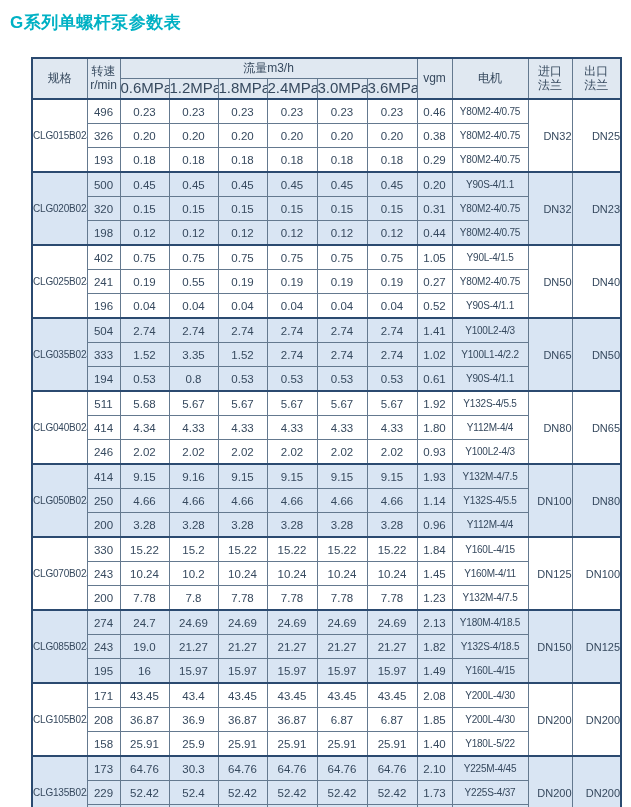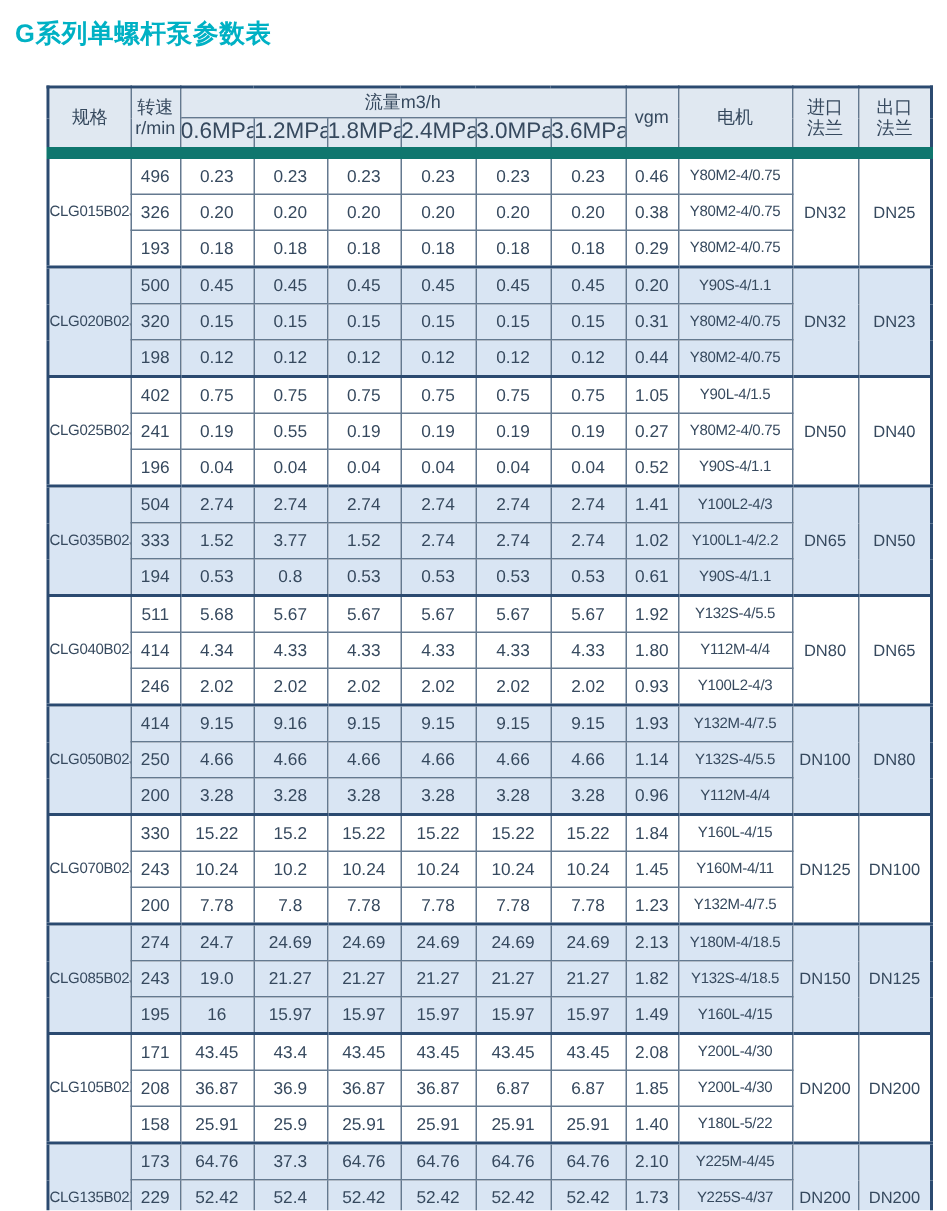--- a/index.html
+++ b/index.html
@@ -16,26 +16,26 @@
   }
   th, td {
     border:1px solid #64798f;
     text-align:center; vertical-align:middle;
     padding:0; color:#36495e; white-space:nowrap; overflow:hidden;
   }
   thead th {
     background:#e0e8f1; font-weight:normal;
     font-size:12px; line-height:1.12; height:19px;
   }
-  thead { border-bottom:8px solid #0f766e; }
+  thead { border-bottom:1px solid #0f766e; }
   thead .pressure-row th { font-size:15px; }
   tbody td { font-size:11.5px; height:23px; }
   td.spec-cell  { font-size:10px; letter-spacing:-0.2px; }
   td.motor-cell { font-size:10px; letter-spacing:-0.2px; }
-  td.flange-cell { font-size:11px; }
+  td.flange-cell { font-size:11px;text-align:right; }
   tr.row-white td { background:#ffffff; }
   tr.row-blue  td { background:#d9e5f3; }
   tr.group-top td { border-top:2px solid #2b4a70; }
 </style>
 </head>
 <body>
 
 <div class="page">
   <div class="page-title">G系列单螺杆泵参数表</div>
 
@@ -201,21 +201,21 @@
           <td>2.74</td>
           <td>2.74</td>
           <td>1.41</td>
           <td class="motor-cell">Y100L2-4/3</td>
           <td class="flange-cell" rowspan="3">DN65</td>
           <td class="flange-cell" rowspan="3">DN50</td>
         </tr>
         <tr class="row-blue">
           <td>333</td>
           <td>1.52</td>
-          <td>3.77</td>
+          <td>3.35</td>
           <td>1.52</td>
           <td>2.74</td>
           <td>2.74</td>
           <td>2.74</td>
           <td>1.02</td>
           <td class="motor-cell">Y100L1-4/2.2</td>
         </tr>
         <tr class="row-blue">
           <td>194</td>
           <td>0.53</td>
@@ -404,21 +404,21 @@
           <td>25.91</td>
           <td>25.91</td>
           <td>25.91</td>
           <td>1.40</td>
           <td class="motor-cell">Y180L-5/22</td>
         </tr>
         <tr class="row-blue group-top">
           <td class="spec-cell" rowspan="3">CLG135B02Z</td>
           <td>173</td>
           <td>64.76</td>
-          <td>37.3</td>
+          <td>30.3</td>
           <td>64.76</td>
           <td>64.76</td>
           <td>64.76</td>
           <td>64.76</td>
           <td>2.10</td>
           <td class="motor-cell">Y225M-4/45</td>
           <td class="flange-cell" rowspan="3">DN200</td>
           <td class="flange-cell" rowspan="3">DN200</td>
         </tr>
         <tr class="row-blue">

